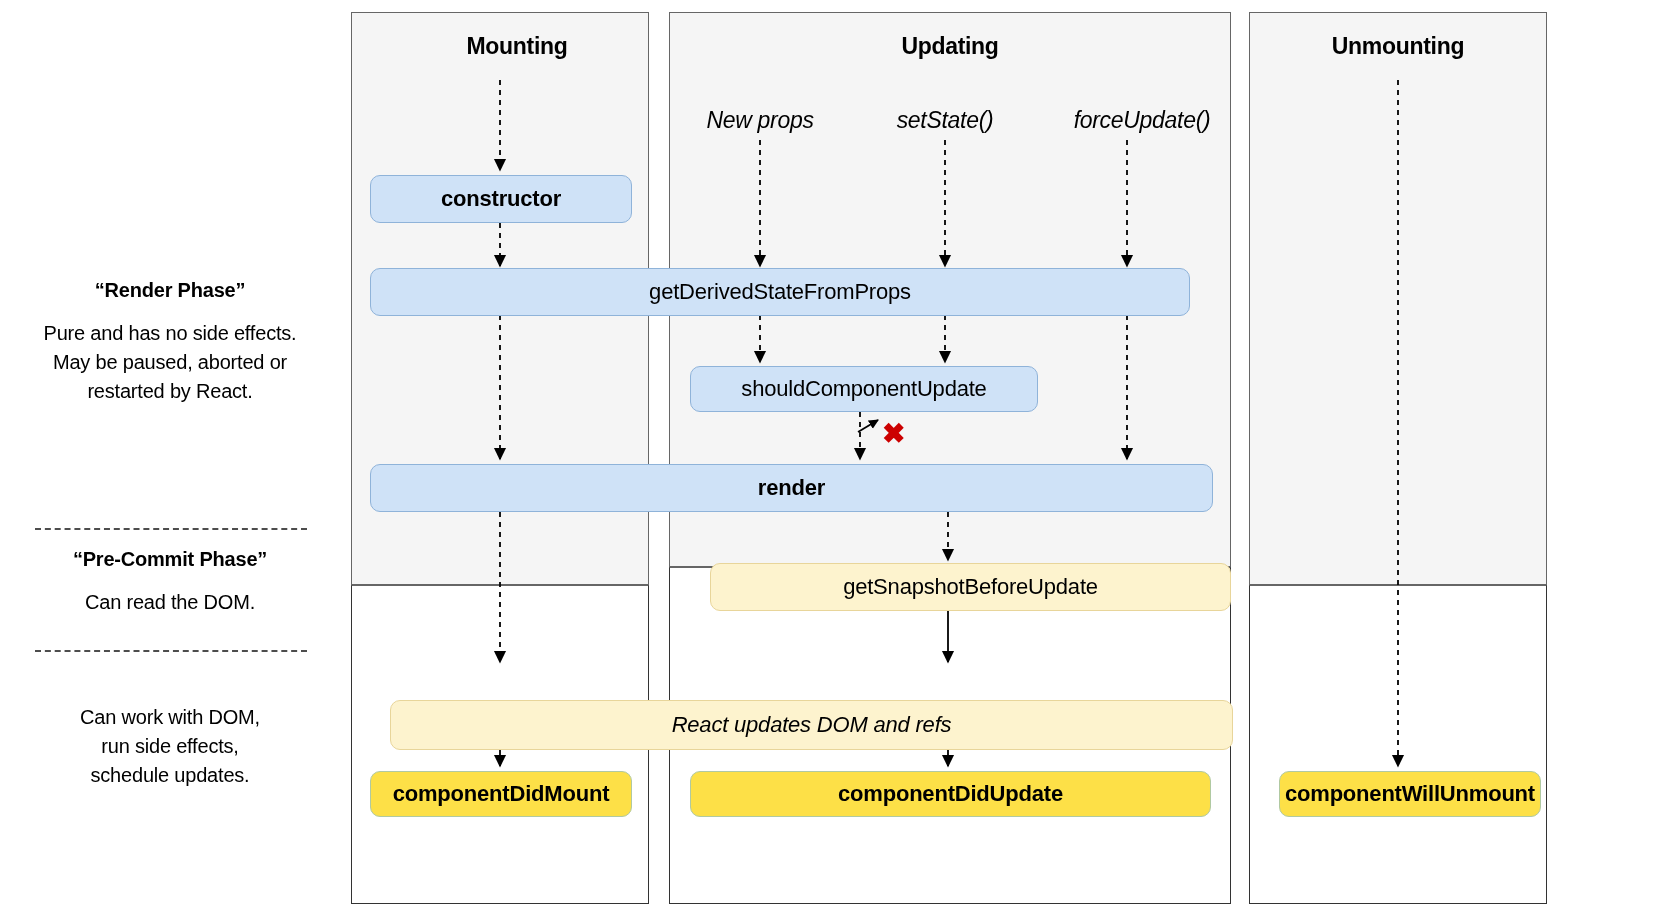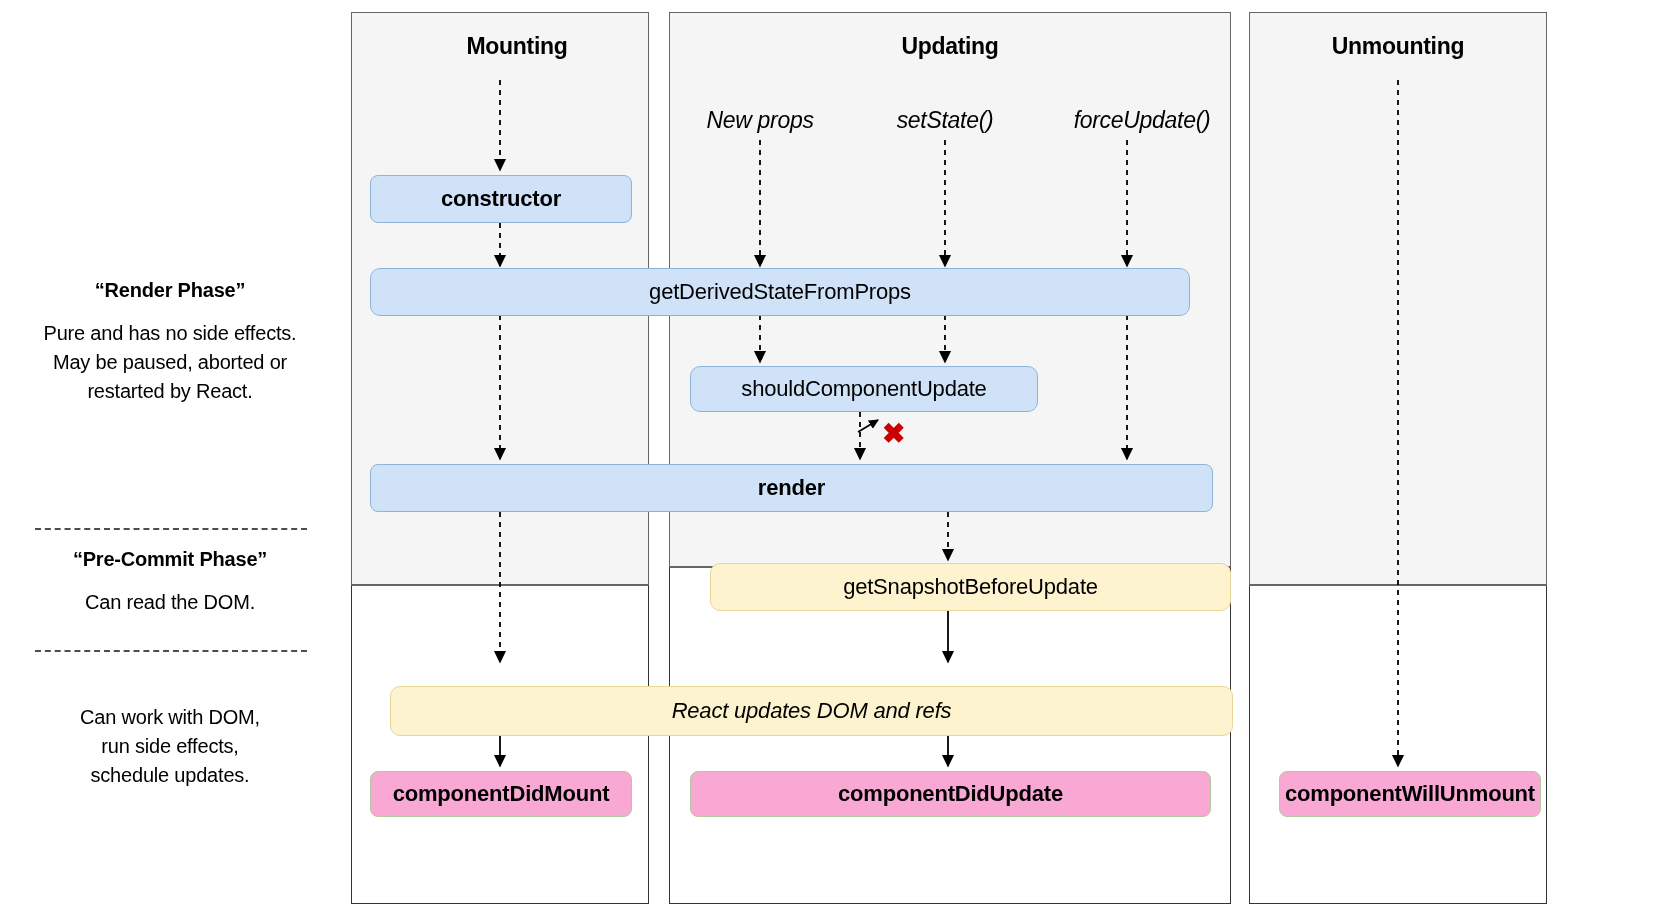--- a/index.html
+++ b/index.html
@@ -99,24 +99,24 @@
   .node.blue {
     background: #cfe2f7;
     border: 1px solid #8fb3d9;
   }
   .node.yellow {
     background: #fdf3ce;
     border: 1px solid #e8d59a;
     margin-left: 20px;
   }
   .node.green {
-    background: #f9a8d4;
+    background: #fde047;
     border: 1px solid #b0c9a2;
   }
-  .node.bold  { font-weight: bold; border-radius: 8px; }
+  .node.bold  { font-weight: bold; }
   .node.italic{ font-style: italic; font-weight: normal; }
 
   
   #arrows {
     position: absolute;
     left: 0;
     top: 0;
     width: 1674px;
     height: 917px;
     pointer-events: none;
@@ -219,21 +219,21 @@
   <div class="node blue bold" style="left:370px; top:175px; width:262px; height:48px;">constructor</div>
 
   <div class="node blue" style="left:370px; top:268px; width:820px; height:48px;">getDerivedStateFromProps</div>
 
   <div class="node blue" style="left:690px; top:366px; width:348px; height:46px;">shouldComponentUpdate</div>
 
   <div class="node blue bold" style="left:370px; top:464px; width:843px; height:48px;">render</div>
 
   <div class="node yellow" style="left:690px; top:563px; width:521px; height:48px;">getSnapshotBeforeUpdate</div>
 
-  <div class="node yellow italic" style="left:370px; top:686px; width:843px; height:50px;">React updates DOM and refs</div>
+  <div class="node yellow italic" style="left:370px; top:700px; width:843px; height:50px;">React updates DOM and refs</div>
 
   <div class="node green bold" style="left:370px; top:771px; width:262px; height:46px;">componentDidMount</div>
 
   <div class="node green bold" style="left:1279px; top:771px; width:262px; height:46px;">componentWillUnmount</div>
 
   <div class="node green bold" style="left:690px; top:771px; width:521px; height:46px;">componentDidUpdate</div>
 
 </div>
 
 </body></html>

